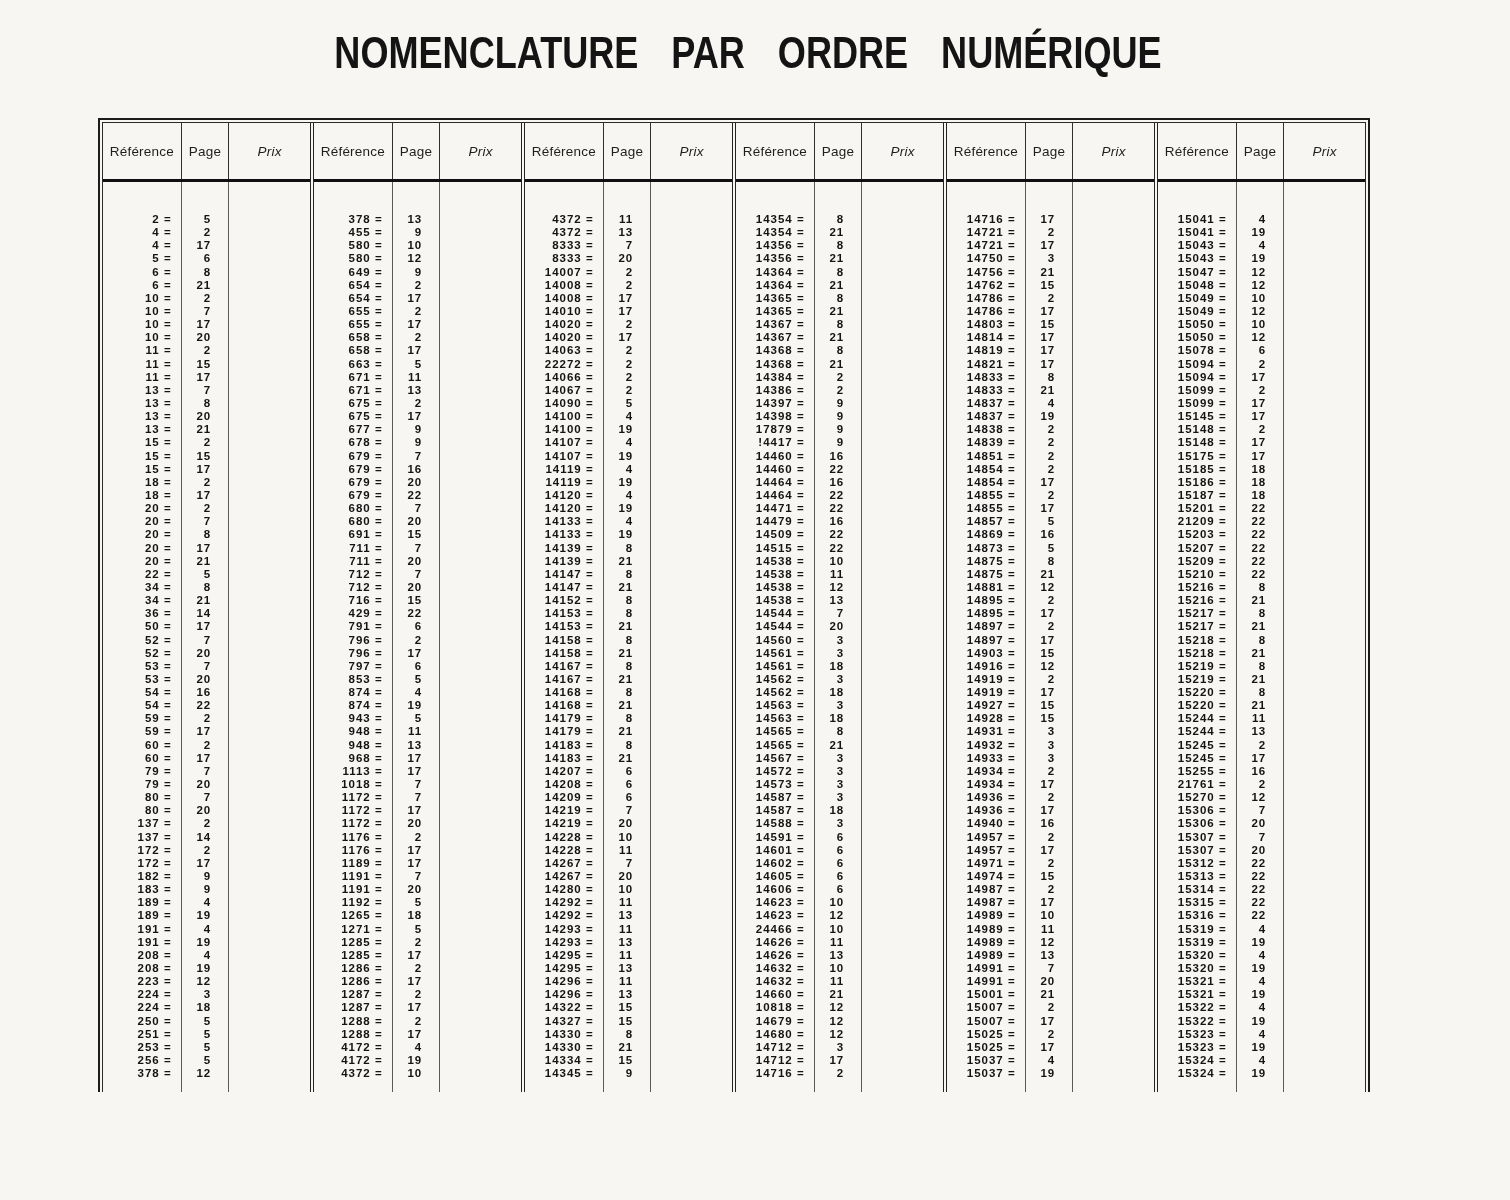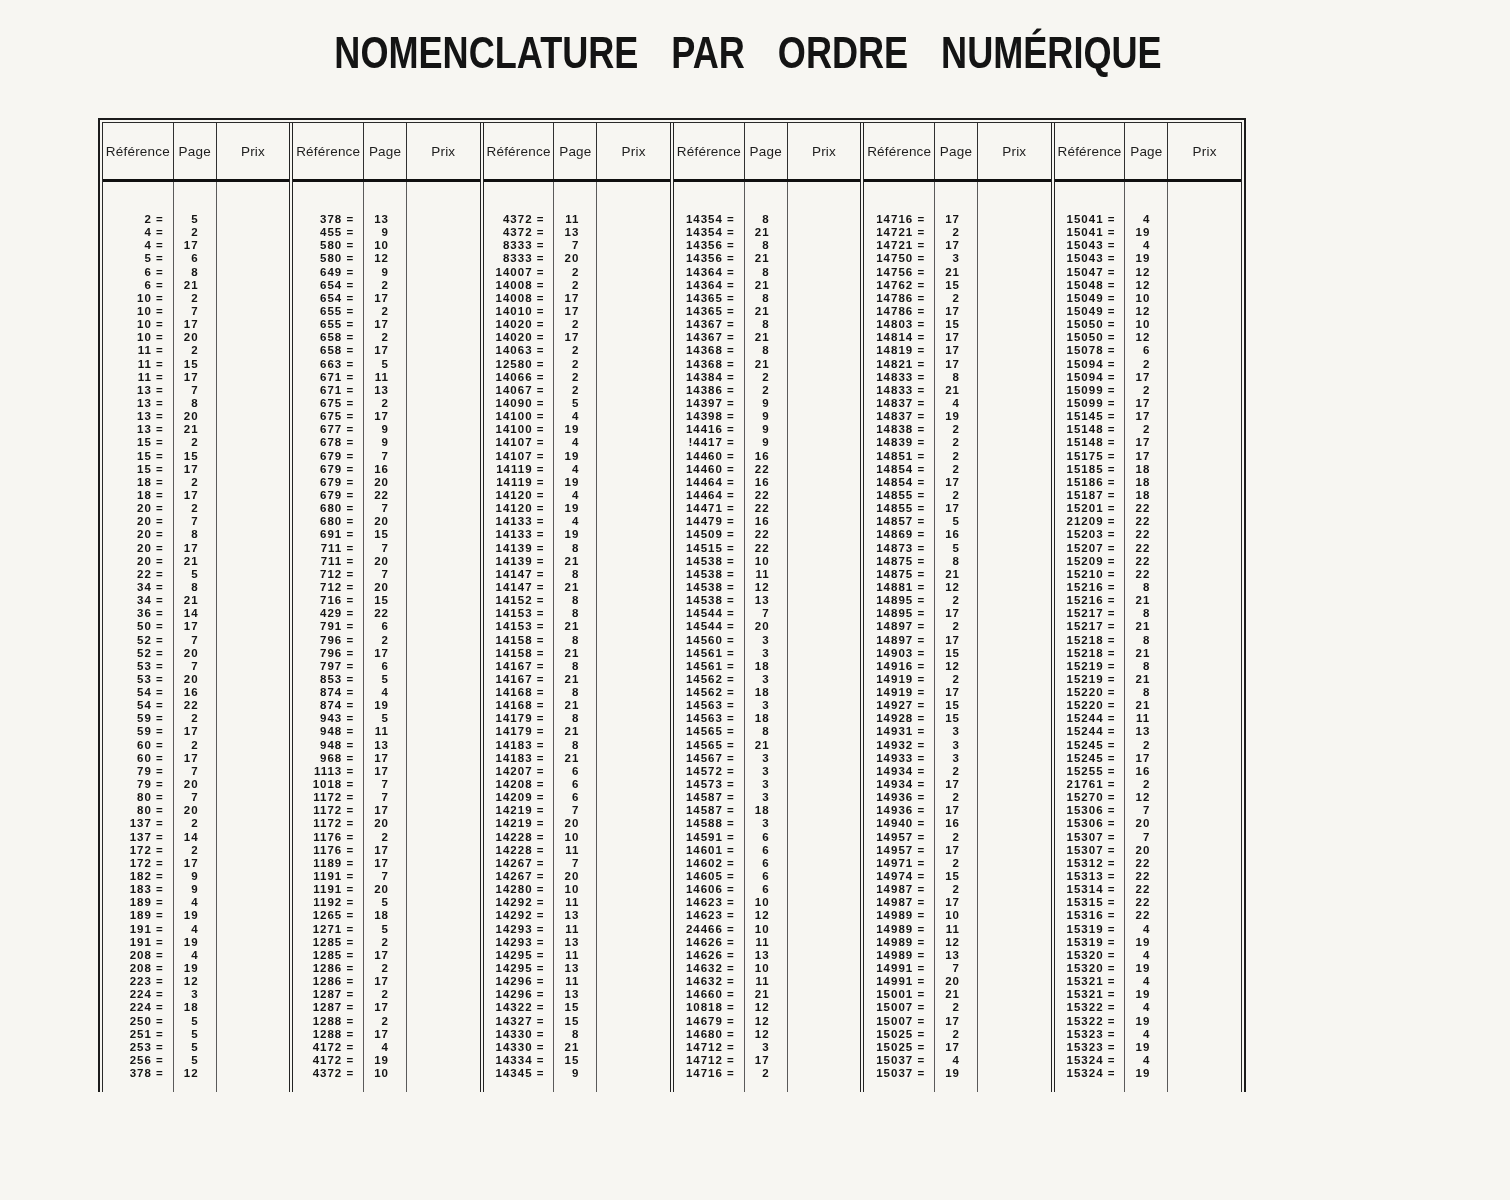--- a/index.html
+++ b/index.html
@@ -15,21 +15,21 @@
     position:relative;overflow:hidden;
   }
   .title{
     position:absolute;top:28px;left:0;width:1496px;
     margin:0;text-align:center;
     font-size:44px;font-weight:bold;color:var(--ink);
     letter-spacing:0px;word-spacing:28px;white-space:nowrap;
     transform:scaleX(0.82);transform-origin:50% 50%;
   }
   .frame{
-    position:absolute;left:98px;top:118px;width:1148px;height:974px;
+    position:absolute;left:98px;top:118px;width:1272px;height:974px;
     border:2.5px solid #1c1c1c;border-bottom:none;
     box-sizing:border-box;
   }
   .frame-inner{
     margin:2px 2px 0 2px;
     border:1px solid var(--line);border-bottom:none;
     box-sizing:border-box;
     height:calc(100% - 2px);
     display:flex;flex-direction:column;
   }
@@ -37,21 +37,21 @@
   .group{flex:1;display:flex;flex-direction:column;min-width:0;}
   .vsep{width:2px;border-left:1.4px solid #232323;border-right:1.4px solid #232323;flex:0 0 auto;}
   .ghead{display:flex;height:56px;border-bottom:3px solid #101010;flex:0 0 auto;}
   .hcell{
     display:flex;align-items:center;justify-content:center;
     font-size:13.5px;color:#1e1e1e;letter-spacing:0.2px;
     box-sizing:border-box;
   }
   .c-ref{width:38%;}
   .c-page{width:23%;}
-  .c-prix{width:39%;}
+  .c-prix{width:39%;font-style:italic;}
   .hcell.c-ref,.hcell.c-page{border-right:1.3px solid #303030;}
   .gbody{flex:1;display:flex;min-height:0;}
   .bcol{box-sizing:border-box;padding-top:31px;}
   .bcol.c-ref,.bcol.c-page{border-right:1px solid #5a5a5a;}
   .val{
     height:13.15px;line-height:13.15px;
     font-size:11.5px;font-weight:bold;color:var(--ink);
     letter-spacing:1px;text-align:right;white-space:nowrap;
   }
   .bcol.c-ref .val{padding-right:9px;}
@@ -505,21 +505,21 @@
                 <div class="val">4372 =</div>
                 <div class="val">8333 =</div>
                 <div class="val">8333 =</div>
                 <div class="val">14007 =</div>
                 <div class="val">14008 =</div>
                 <div class="val">14008 =</div>
                 <div class="val">14010 =</div>
                 <div class="val">14020 =</div>
                 <div class="val">14020 =</div>
                 <div class="val">14063 =</div>
-                <div class="val">12580 =</div>
+                <div class="val">22272 =</div>
                 <div class="val">14066 =</div>
                 <div class="val">14067 =</div>
                 <div class="val">14090 =</div>
                 <div class="val">14100 =</div>
                 <div class="val">14100 =</div>
                 <div class="val">14107 =</div>
                 <div class="val">14107 =</div>
                 <div class="val">14119 =</div>
                 <div class="val">14119 =</div>
                 <div class="val">14120 =</div>
@@ -724,21 +724,21 @@
                 <div class="val">14365 =</div>
                 <div class="val">14365 =</div>
                 <div class="val">14367 =</div>
                 <div class="val">14367 =</div>
                 <div class="val">14368 =</div>
                 <div class="val">14368 =</div>
                 <div class="val">14384 =</div>
                 <div class="val">14386 =</div>
                 <div class="val">14397 =</div>
                 <div class="val">14398 =</div>
-                <div class="val">14416 =</div>
+                <div class="val">17879 =</div>
                 <div class="val">!4417 =</div>
                 <div class="val">14460 =</div>
                 <div class="val">14460 =</div>
                 <div class="val">14464 =</div>
                 <div class="val">14464 =</div>
                 <div class="val">14471 =</div>
                 <div class="val">14479 =</div>
                 <div class="val">14509 =</div>
                 <div class="val">14515 =</div>
                 <div class="val">14538 =</div>

